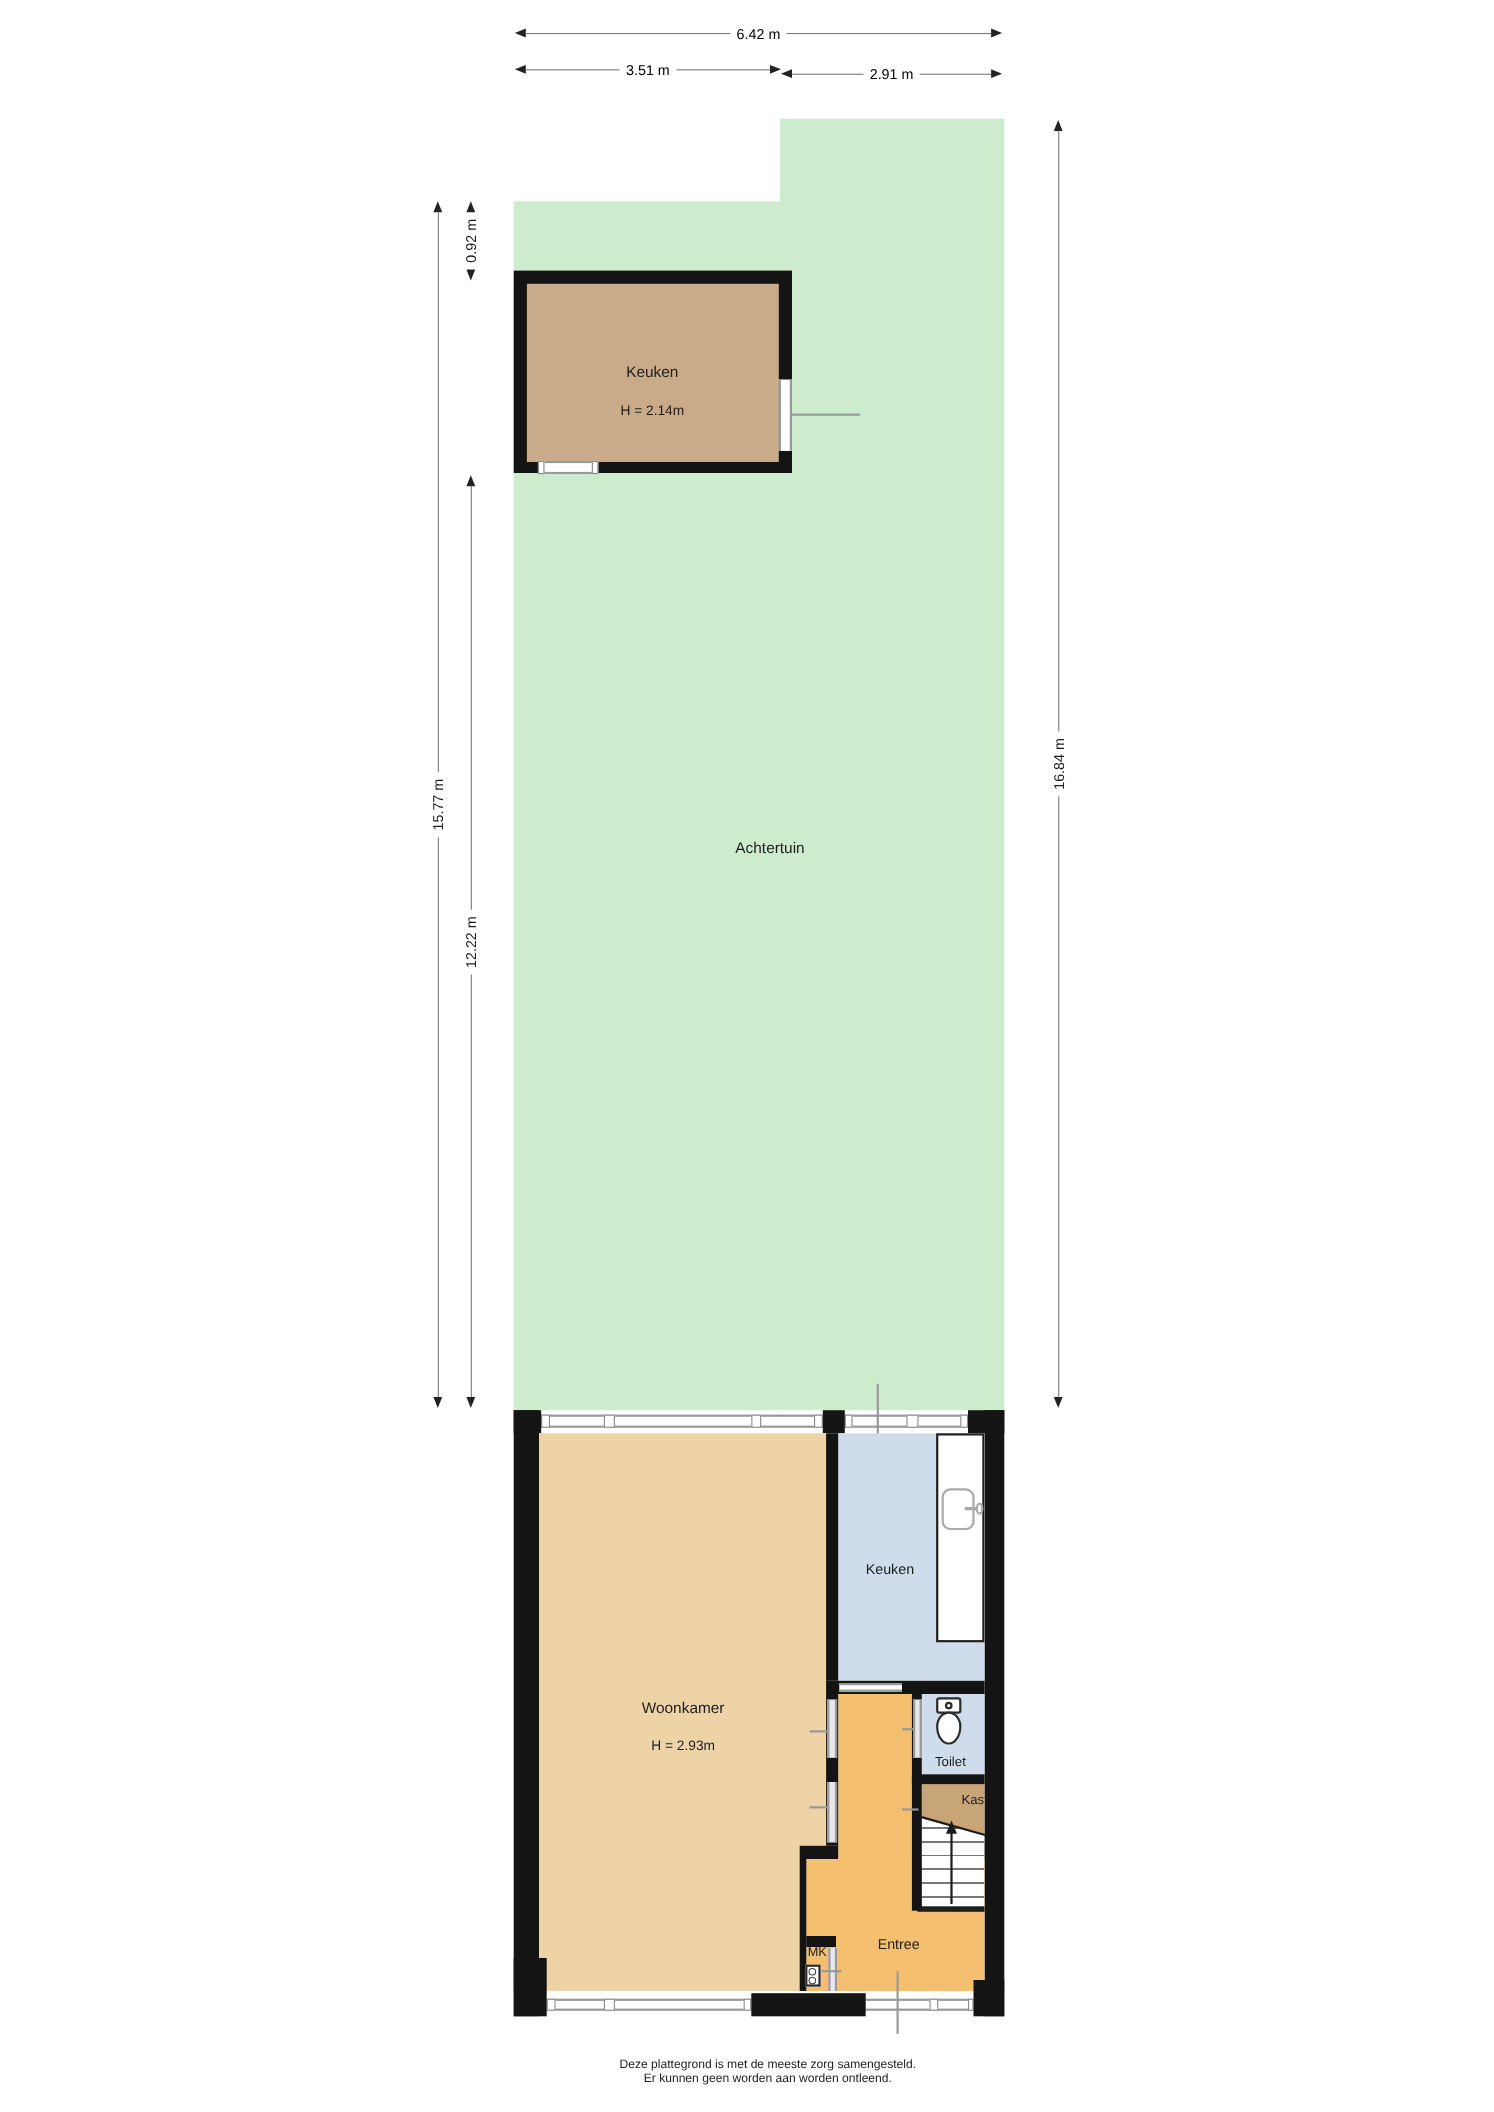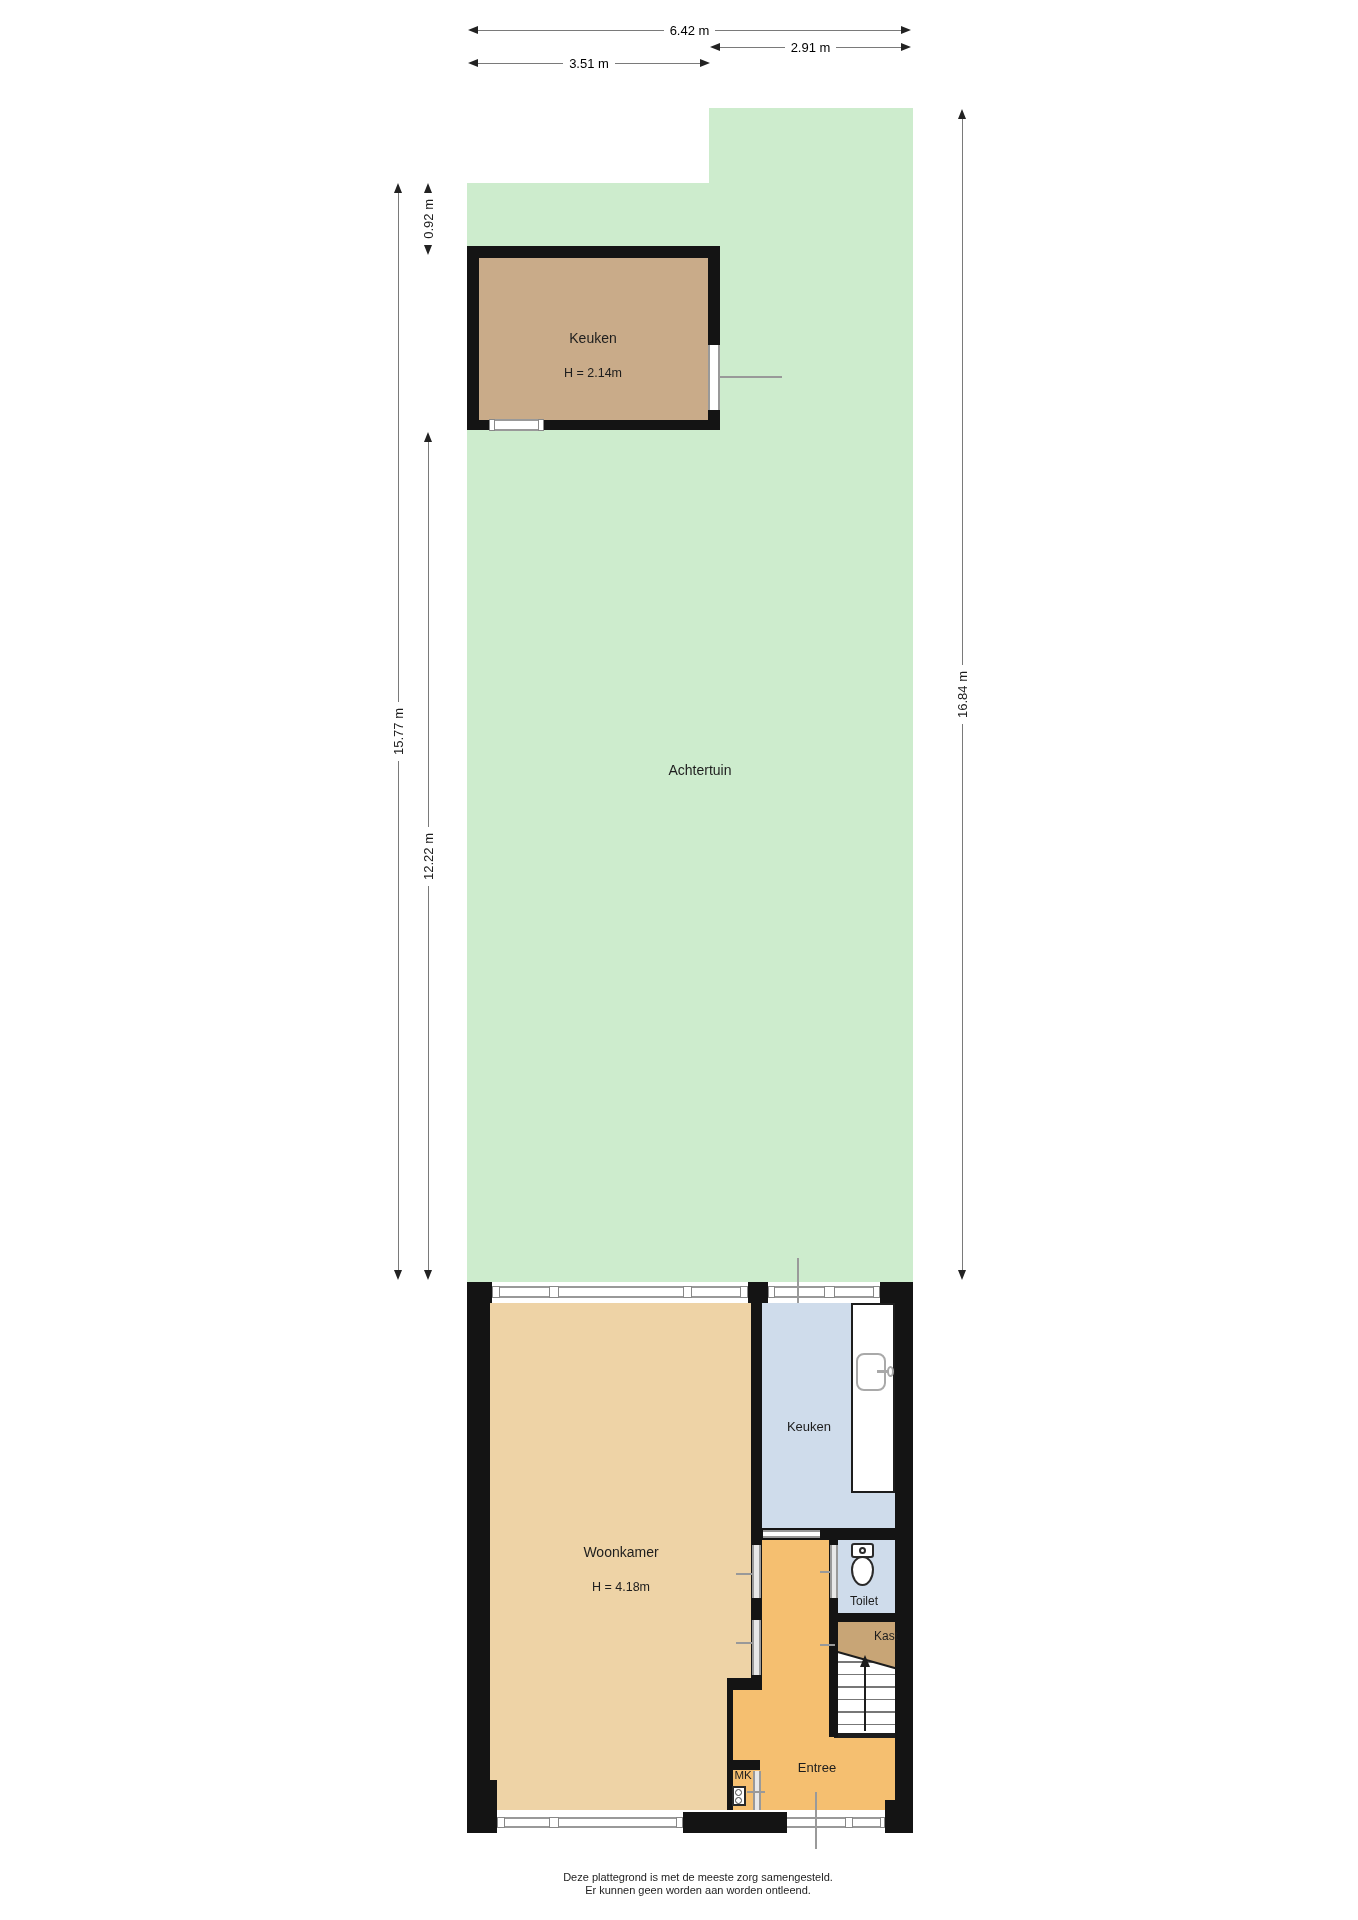--- a/index.html
+++ b/index.html
@@ -78,21 +78,21 @@
     <span class="dl"></span>
       <span class="ah ar"></span>
   </div>
   <div class="dim-h" style="left:468px; top:56px; width:242px;">
     <span class="ah al"></span>
       <span class="dl"></span>
     <span class="dt">3.51 m</span>
     <span class="dl"></span>
       <span class="ah ar"></span>
   </div>
-  <div class="dim-h" style="left:710px; top:40px; width:201px;">
+  <div class="dim-h" style="left:710px; top:60px; width:201px;">
     <span class="ah al"></span>
       <span class="dl"></span>
     <span class="dt">2.91 m</span>
     <span class="dl"></span>
       <span class="ah ar"></span>
   </div>
 
   <div class="dim-v" style="left:390px; top:183px; height:1097px;">
     <span class="av at"></span>
       <span class="dvl"></span>
@@ -209,21 +209,21 @@
   <div class="sink" style="left:856px; top:1353px; width:30px; height:38px;"></div>
   <div class="faucet" style="left:877px; top:1370px; width:13px; height:3px;"></div>
   <div class="faucet-knob" style="left:887px; top:1366px; width:7px; height:11px;"></div>
 
   <div class="wc-tank" style="left:851px; top:1543px; width:23px; height:15px;"></div>
   <div class="wc-dot" style="left:859px; top:1547px; width:7px; height:7px;"></div>
   <div class="wc-bowl" style="left:851px; top:1556px; width:23px; height:30px;"></div>
 
   <div class="rlabel" style="left:621px; top:1544px;">
     <div>Woonkamer</div>
-    <div class="rsub">H = 4.18m</div>
+    <div class="rsub">H = 2.93m</div>
   </div>
   <div class="rlabel small" style="left:809px; top:1419px; font-size:13px;">Keuken</div>
   <div class="rlabel small" style="left:864px; top:1594px;">Toilet</div>
   <div class="rlabel small" style="left:886px; top:1629px;">Kast</div>
   <div class="rlabel small" style="left:817px; top:1760px; font-size:13px;">Entree</div>
   <div class="rlabel small" style="left:743px; top:1769px; font-size:11.5px;">MK</div>
 
   <div class="disclaimer" style="left:698px; top:1871px;">
     <div>Deze plattegrond is met de meeste zorg samengesteld.</div>
     <div>Er kunnen geen worden aan worden ontleend.</div>

